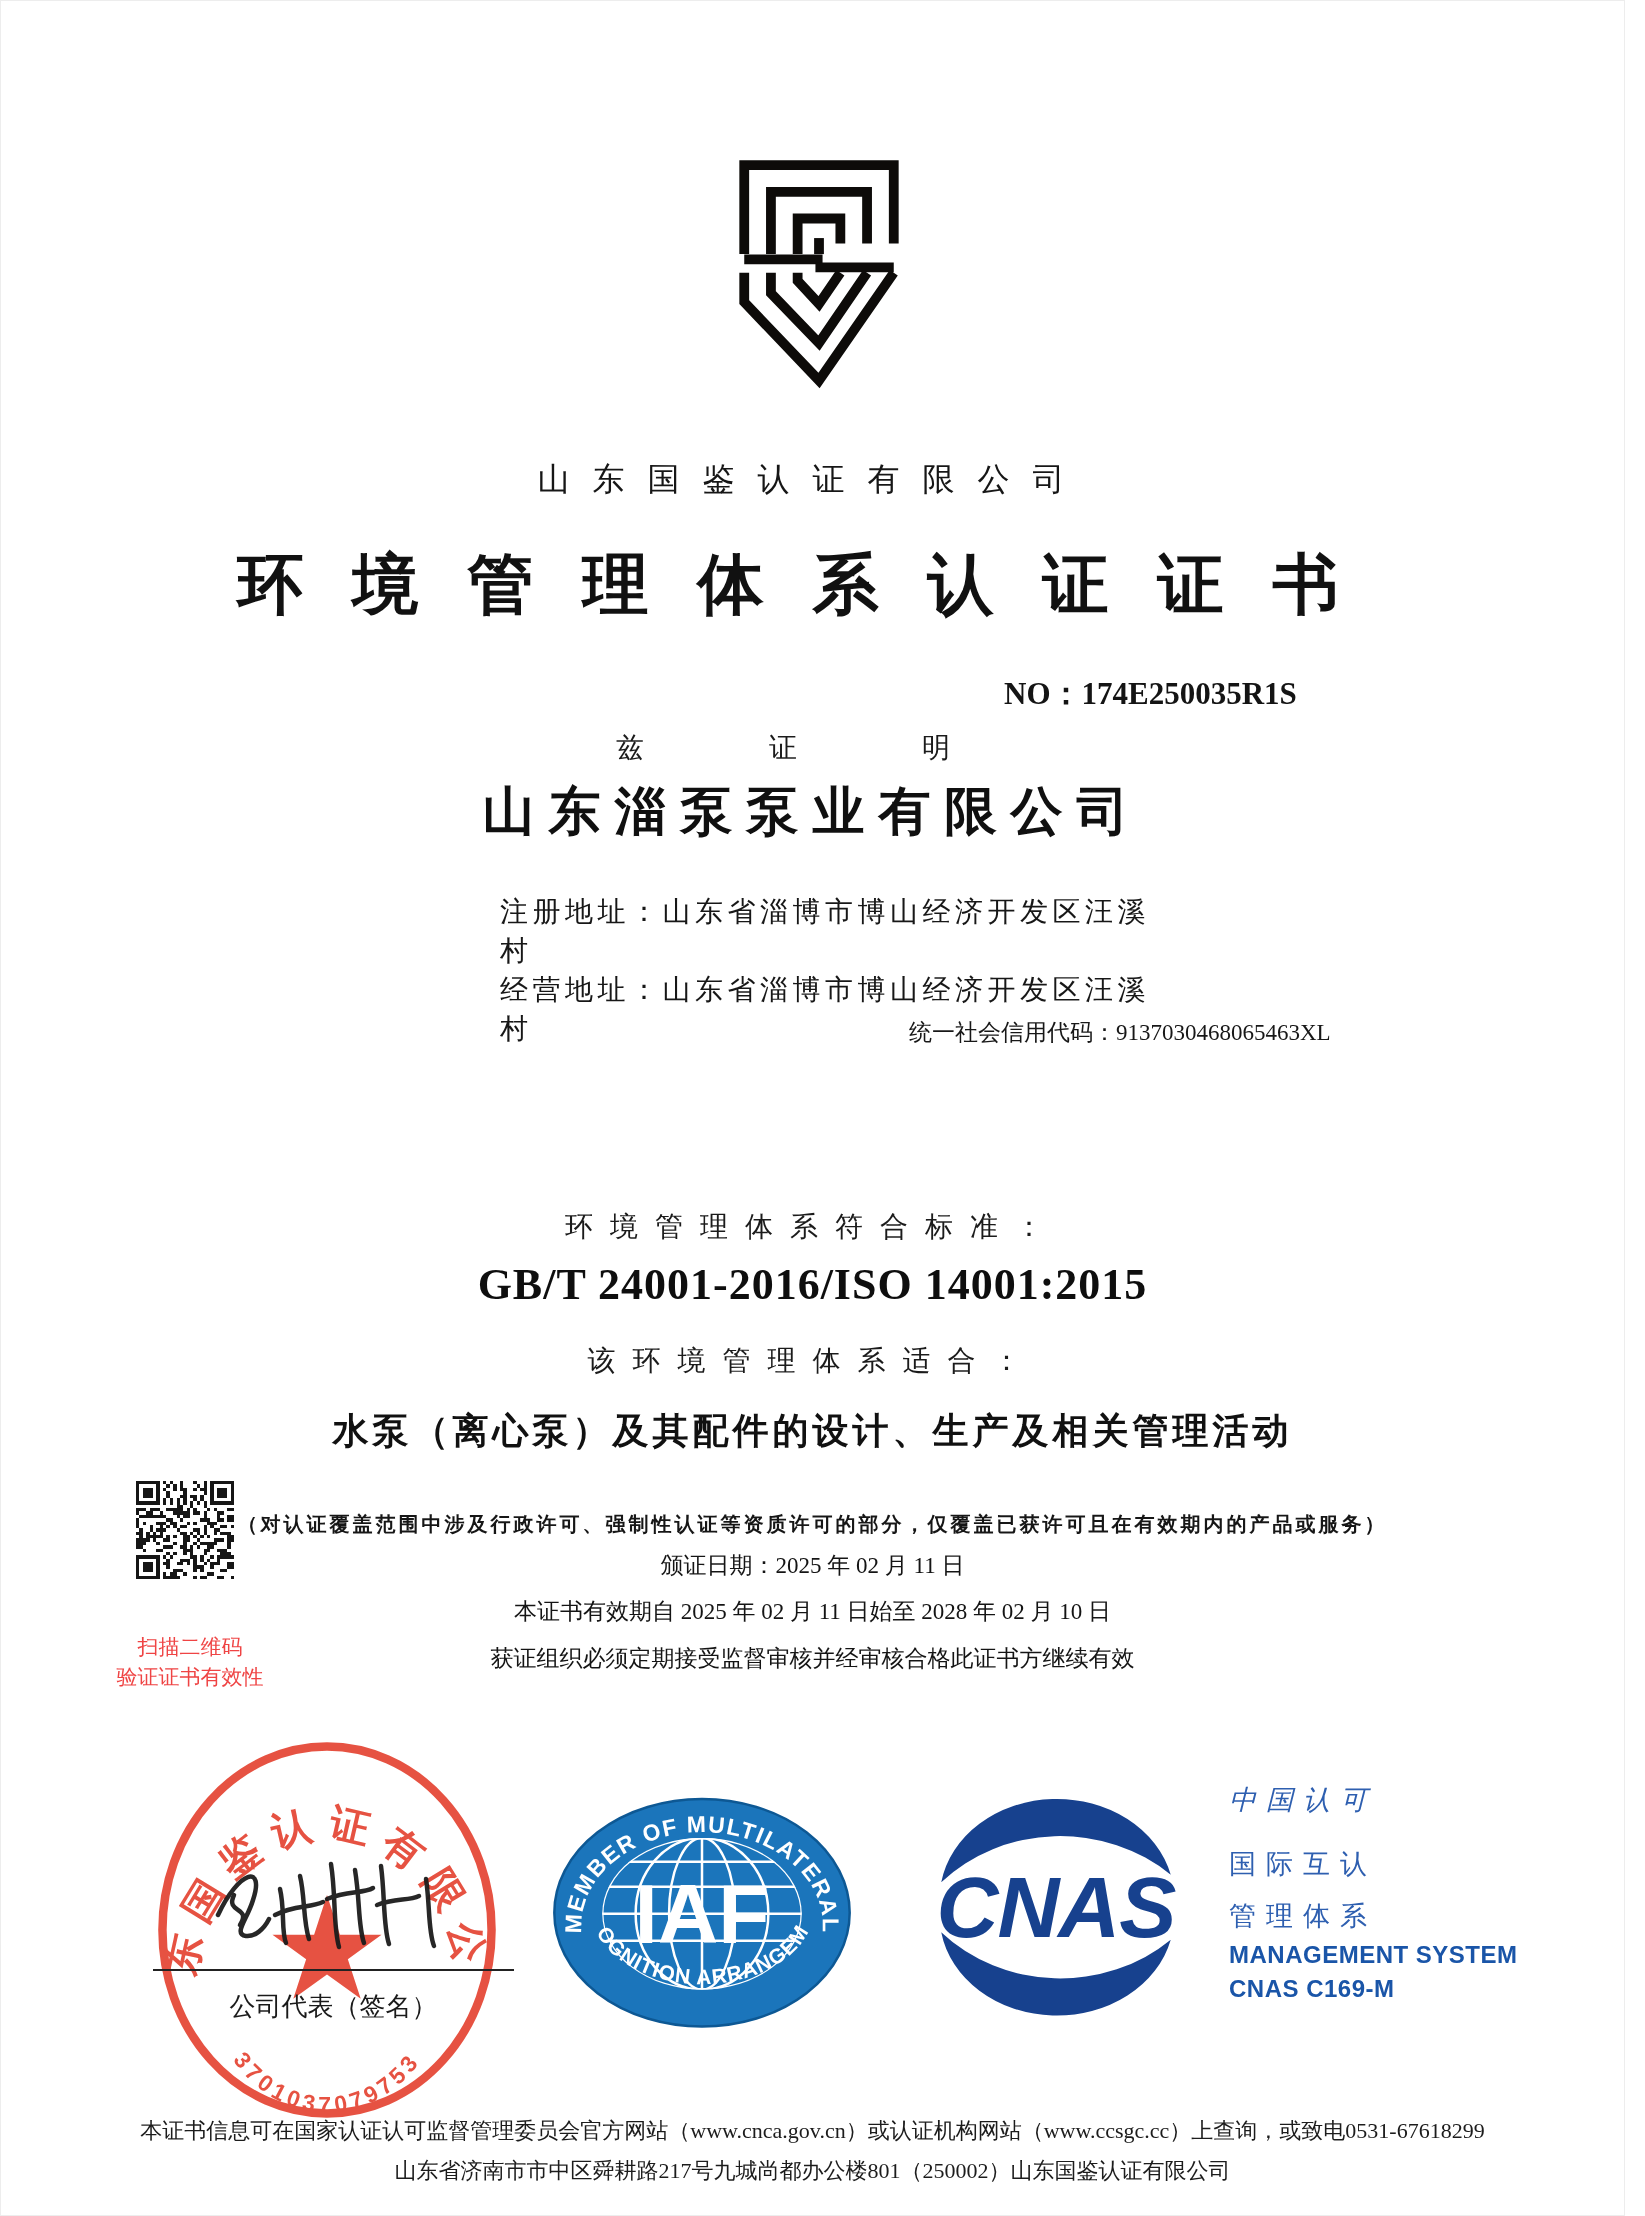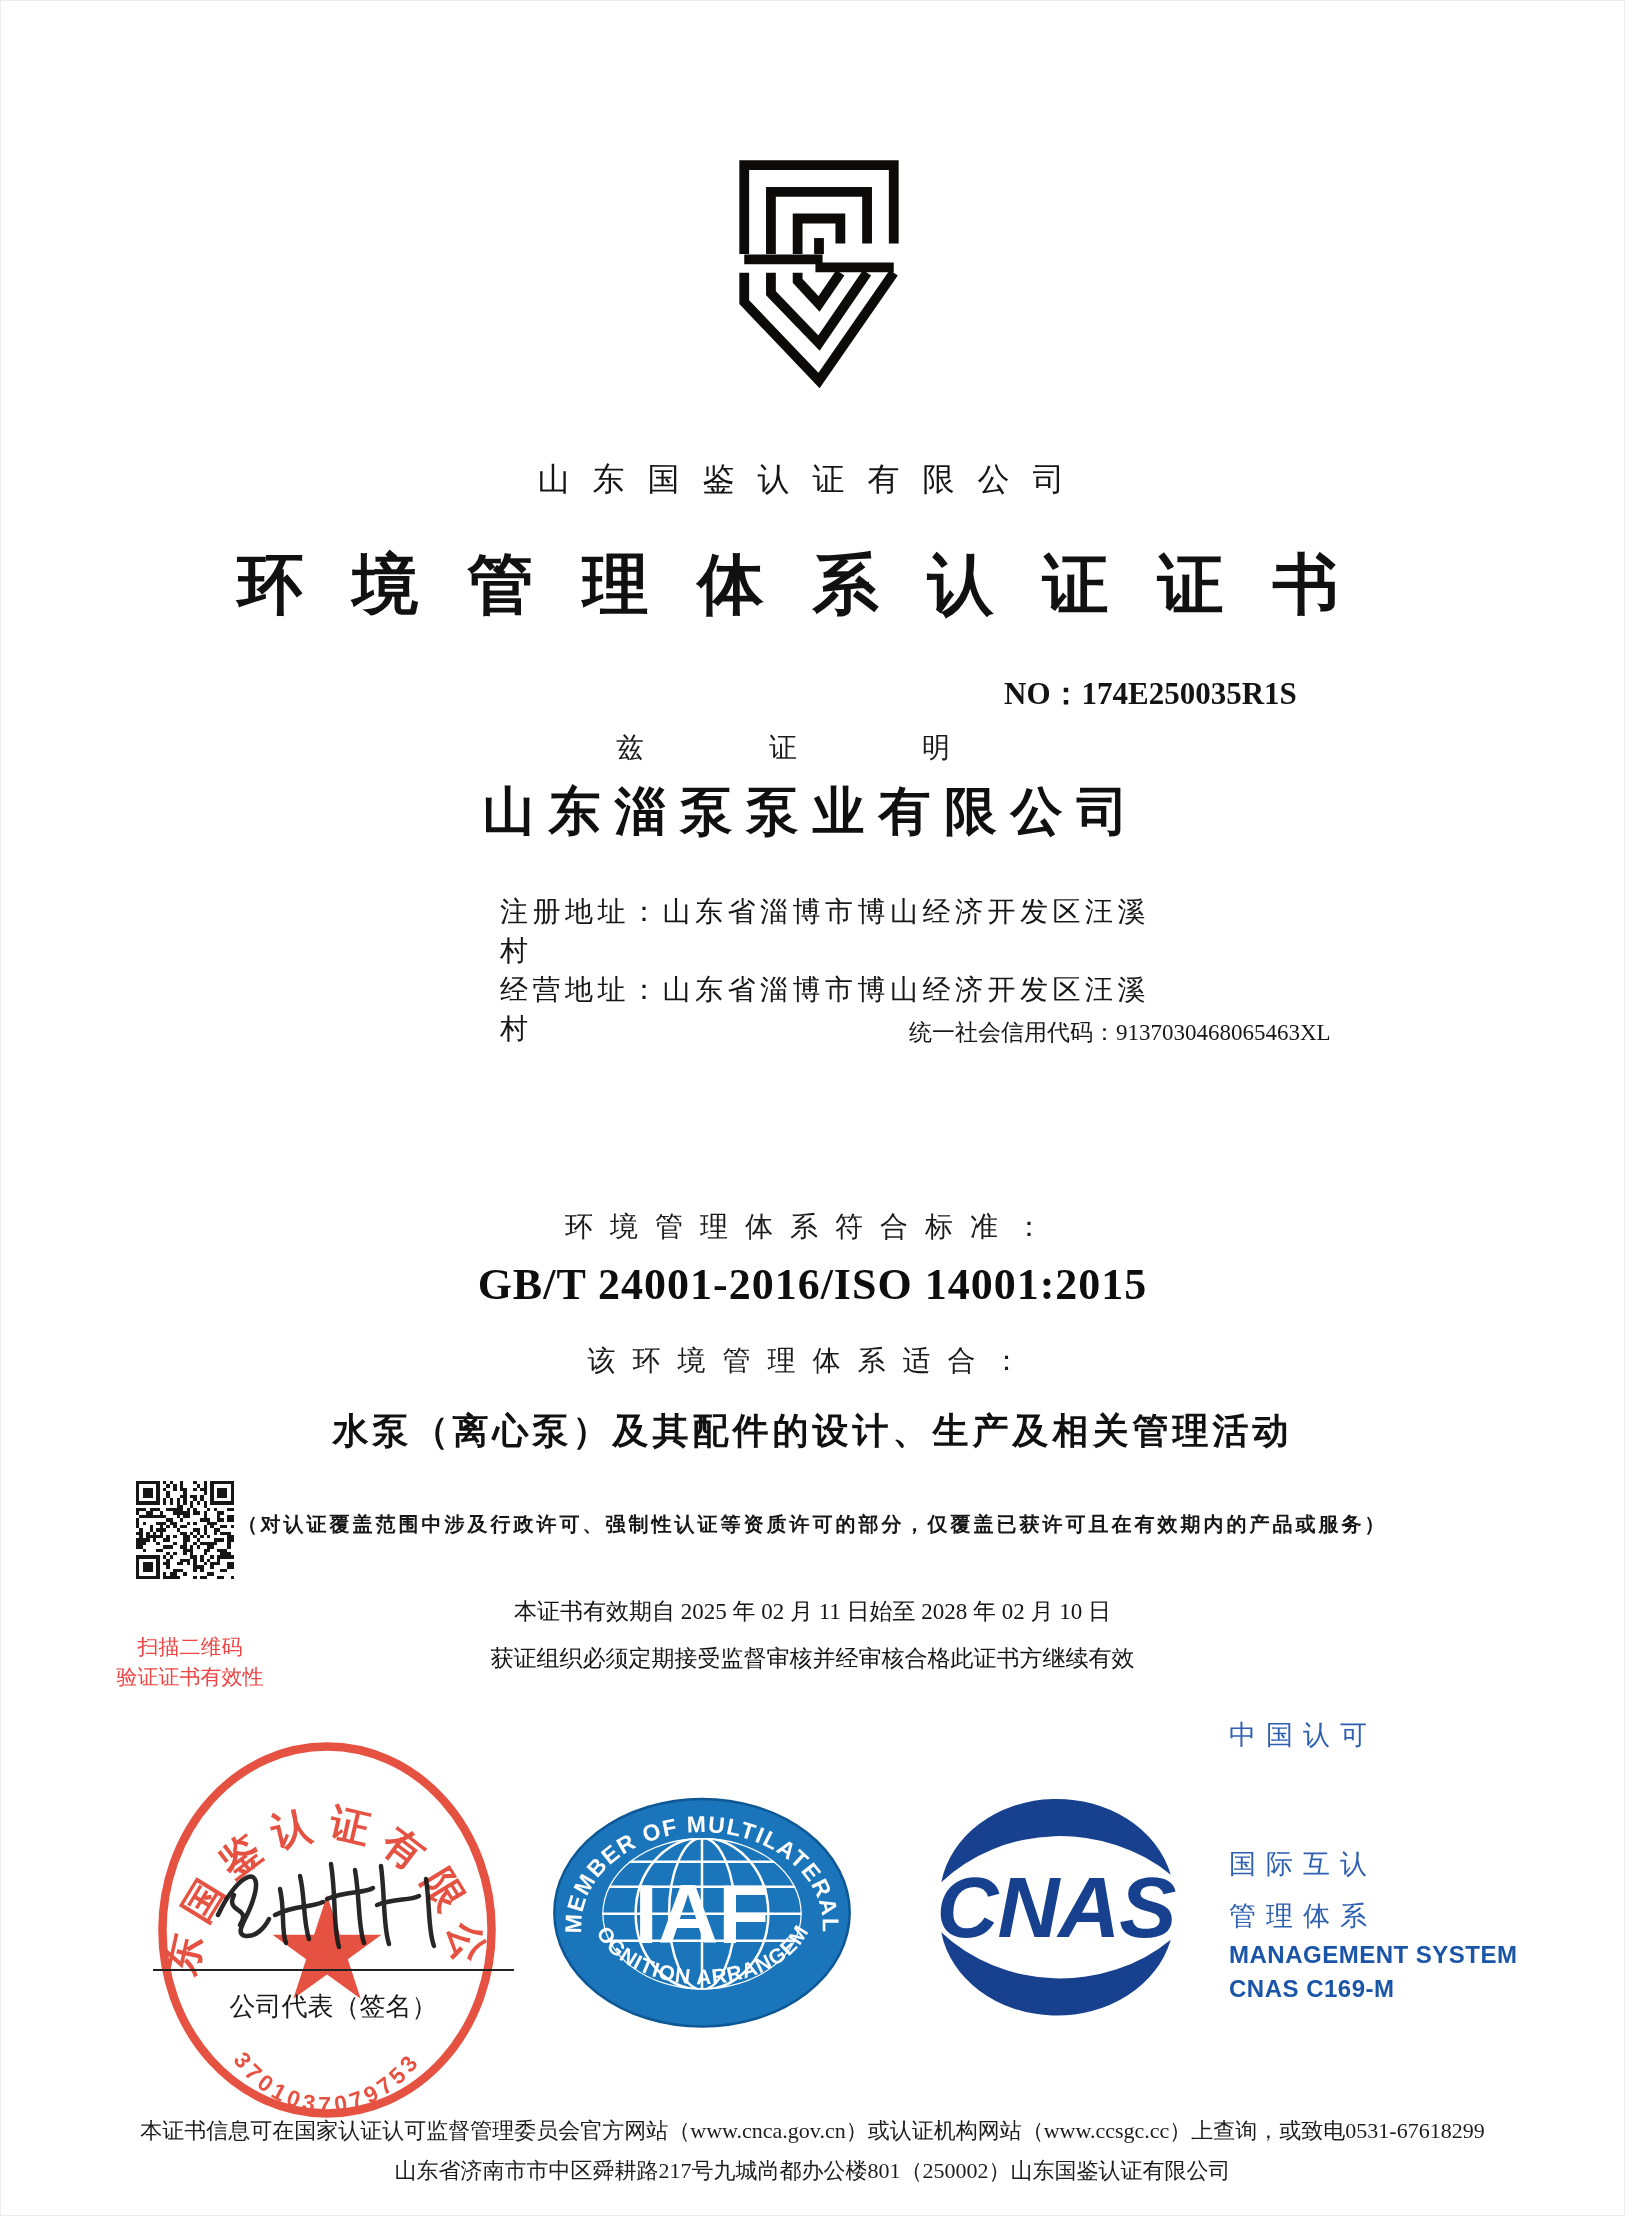--- a/index.html
+++ b/index.html
@@ -34,21 +34,21 @@
   .qr-caption{top:1632px;left:60px;width:260px;text-align:center;
     font-size:21px;line-height:30px;color:#ef4444;}
   .sig-line{top:1969px;left:153px;width:361px;height:2px;background:#222;}
   .sig-label{top:1989px;left:153px;width:361px;text-align:center;font-size:26px;color:#1a1a1a;}
   .stamp-svg{top:1738px;left:145px;width:364px;height:384px;opacity:.9;}
   .sign-svg{top:1835px;left:204px;width:260px;height:135px;}
   .iaf-svg{top:1797px;left:552px;width:300px;height:232px;}
   .cnas-svg{top:1790px;left:906px;width:300px;height:227px;}
   .accred{left:1229px;font-family:"Liberation Serif","DejaVu Serif",serif;}
   .accred-cn{font-size:27px;letter-spacing:10px;color:#2e5fb0;}
-  .acc1{top:1717px;} .acc2{top:1846px;} .acc3{top:1898px;}
+  .acc1{top:1782px;font-style:italic;} .acc2{top:1846px;} .acc3{top:1898px;}
   .accred-en{font-family:"Liberation Sans","DejaVu Sans",sans-serif;
     font-weight:700;font-size:24px;color:#1a55a8;letter-spacing:0.5px;}
   .acc4{top:1941px;} .acc5{top:1975px;}
   .footer-line1{top:2116px;font-size:22px;color:#1c1c1c;}
   .footer-line2{top:2156px;font-size:22px;color:#1c1c1c;}
   .logo-svg{top:149px;left:730px;width:178px;height:244px;}
   svg text{font-family:"Liberation Serif","DejaVu Serif",serif;}
   .sans{font-family:"Liberation Sans","DejaVu Sans",sans-serif;}
 </style>
 </head>
@@ -90,20 +90,21 @@
 
   <div class="abs credit"><span>统一社会信用代码：</span><span>9137030468065463XL</span></div>
 
   <div class="abs center std-label">环境管理体系符合标准：</div>
   <div class="abs center standard">GB/T 24001-2016/ISO 14001:2015</div>
 
   <div class="abs center scope-label">该环境管理体系适合：</div>
   <div class="abs center scope">水泵（离心泵）及其配件的设计、生产及相关管理活动</div>
   <div class="abs center scope-note">（对认证覆盖范围中涉及行政许可、强制性认证等资质许可的部分，仅覆盖已获许可且在有效期内的产品或服务）</div>
 
+  <div class="abs center issue-date">颁证日期：2025 年 02 月 11 日</div>
   <div class="abs center validity">本证书有效期自 2025 年 02 月 11 日始至 2028 年 02 月 10 日</div>
   <div class="abs center supervision">获证组织必须定期接受监督审核并经审核合格此证书方继续有效</div>
 
   <div class="abs qr-box">
       <svg viewBox="0 0 29 29" shape-rendering="crispEdges" xmlns="http://www.w3.org/2000/svg">
         <rect width="29" height="29" fill="#ffffff"></rect>
         <rect x="0" y="0" width="1" height="1" fill="#161616"></rect>
         <rect x="1" y="0" width="1" height="1" fill="#161616"></rect>
         <rect x="2" y="0" width="1" height="1" fill="#161616"></rect>
         <rect x="3" y="0" width="1" height="1" fill="#161616"></rect>

